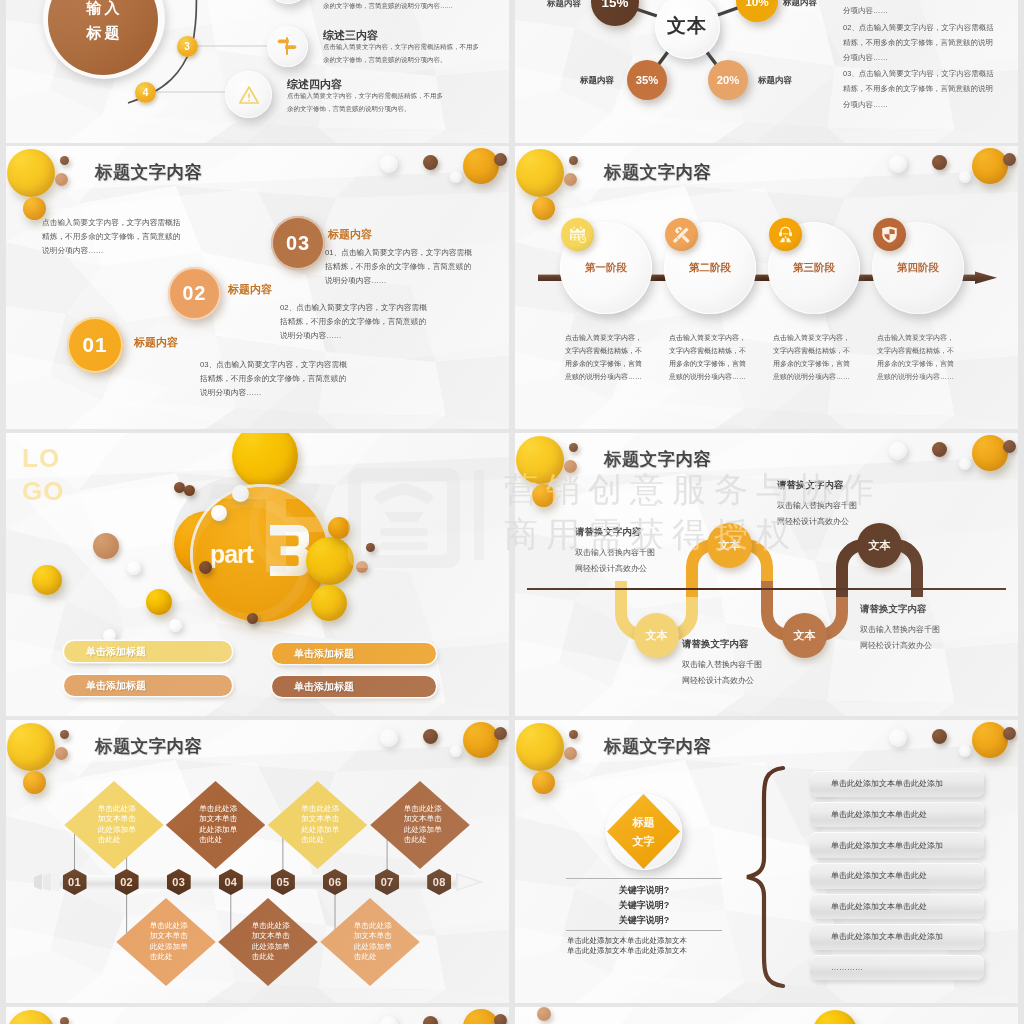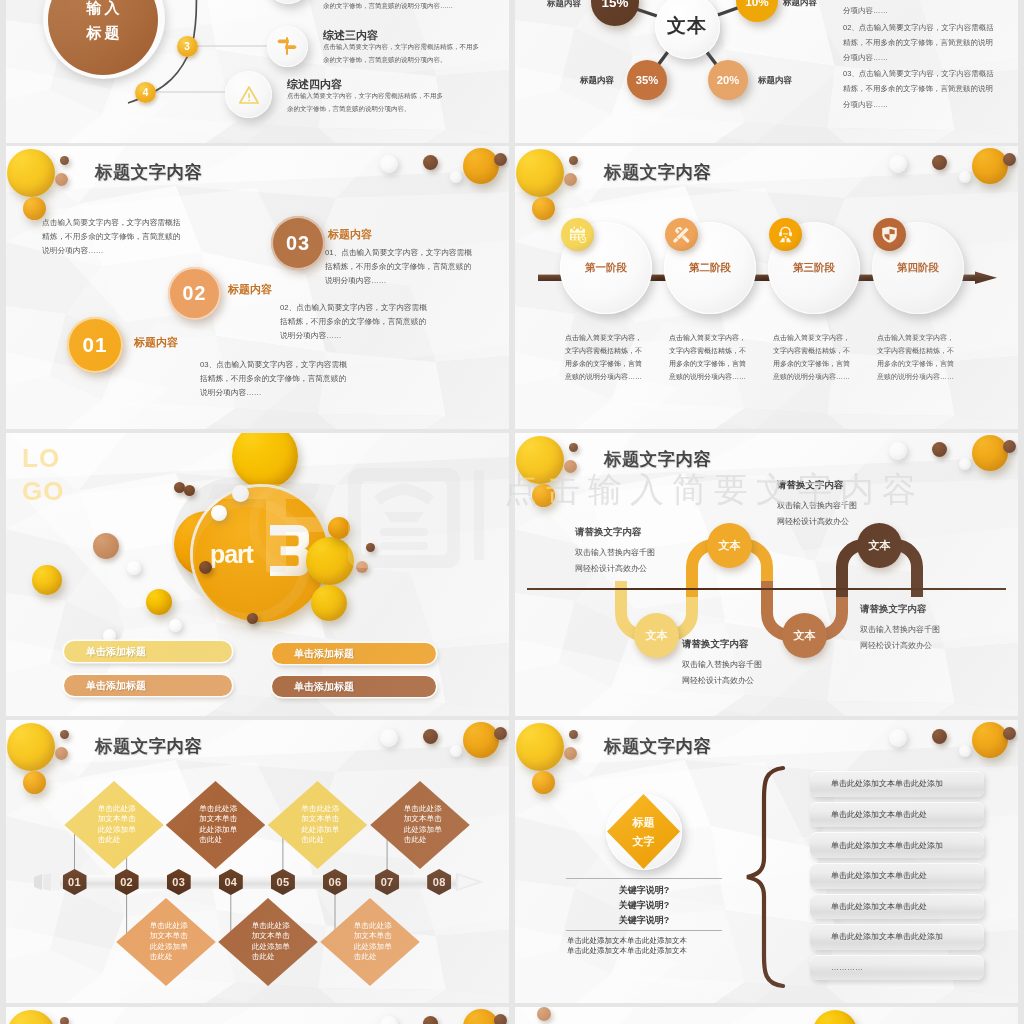--- a/index.html
+++ b/index.html
@@ -905,16 +905,17 @@
                m6 13 a5 5 0 0 0 -5 5 v64 a5 5 0 0 0 5 5 h76 a5 5 0 0 0 5 -5 v-64 a5 5 0 0 0 -5 -5 z"></path>
 
       <path d="M178 34c10-7 20-11 30-13 10 2 20 6 30 13l-6 9c-8-6-16-9-24-10-8 1-16 4-24 10z"></path>
       <path d="M188 50h40l-7 10h-26z"></path>
       <rect x="184" y="66" width="48" height="8" rx="4"></rect>
       <rect x="184" y="80" width="48" height="8" rx="4"></rect>
 
       <rect x="278" y="8" width="10" height="90" rx="2"></rect>
      </g>
     </svg></div>
-      <div style="position:absolute;left:504px;font-size:34px;color:#dbdbdb;opacity:.75;letter-spacing:8px;white-space:nowrap;line-height:1;mix-blend-mode:luminosity;top:472px;">点击输入简要文字内容</div>
+      <div style="position:absolute;left:504px;font-size:34px;color:#dbdbdb;opacity:.75;letter-spacing:8px;white-space:nowrap;line-height:1;mix-blend-mode:luminosity;top:472px;">营销创意服务与协作</div>
+      <div style="position:absolute;left:504px;font-size:34px;color:#dbdbdb;opacity:.75;letter-spacing:8px;white-space:nowrap;line-height:1;mix-blend-mode:luminosity;top:517px;">商用需获得授权</div>
     </div>
 
 </div>
 
 </body></html>

